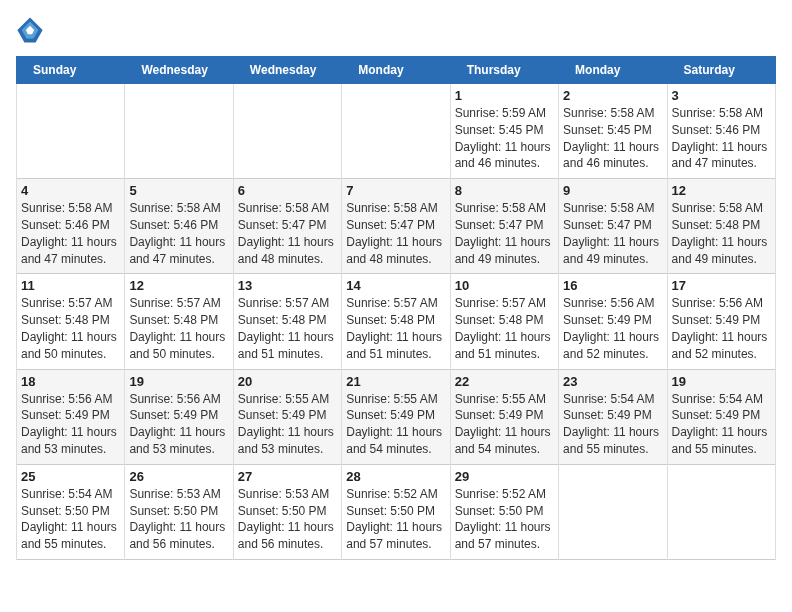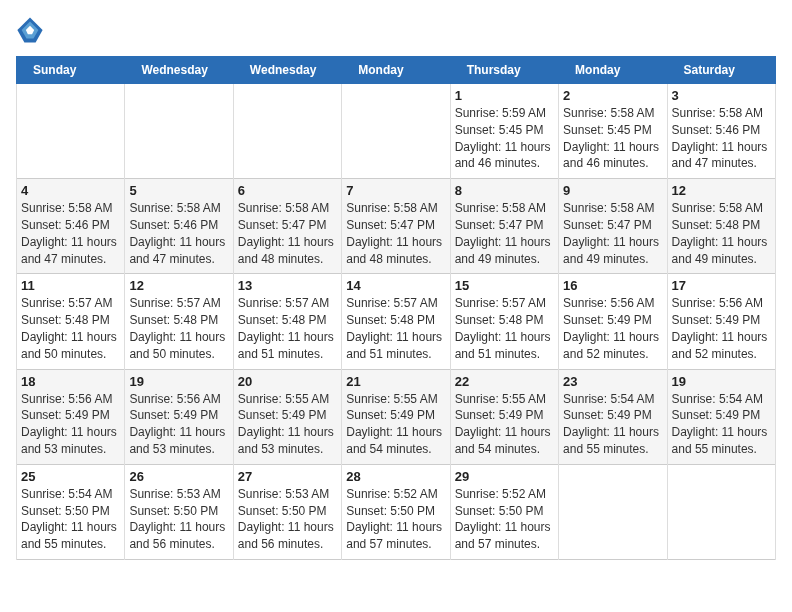--- a/index.html
+++ b/index.html
@@ -219,21 +219,21 @@
 and 51 minutes.</div>
         </td>
         <td>
           <span class="day-num">14</span>
           <div class="day-info" style="white-space: pre-line;">Sunrise: 5:57 AM
 Sunset: 5:48 PM
 Daylight: 11 hours
 and 51 minutes.</div>
         </td>
         <td>
-          <span class="day-num">15</span>
+          <span class="day-num">10</span>
           <div class="day-info" style="white-space: pre-line;">Sunrise: 5:57 AM
 Sunset: 5:48 PM
 Daylight: 11 hours
 and 51 minutes.</div>
         </td>
         <td>
           <span class="day-num">16</span>
           <div class="day-info" style="white-space: pre-line;">Sunrise: 5:56 AM
 Sunset: 5:49 PM
 Daylight: 11 hours

